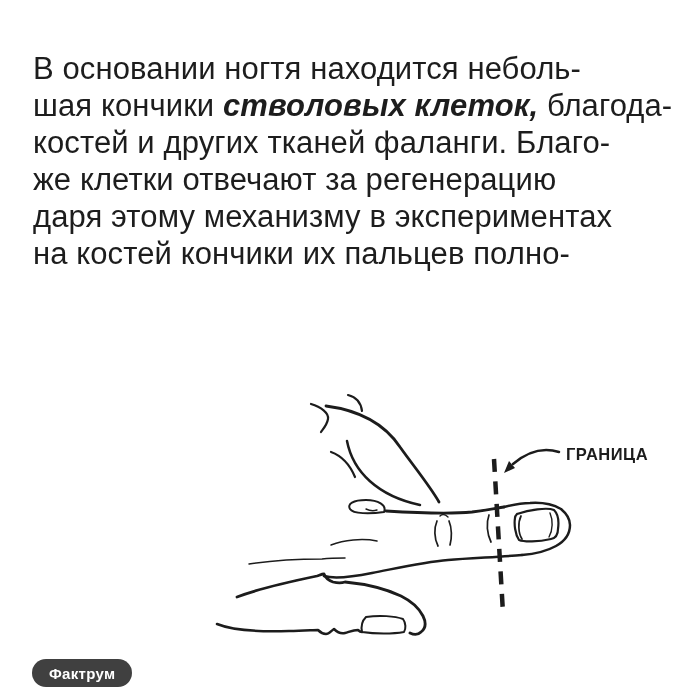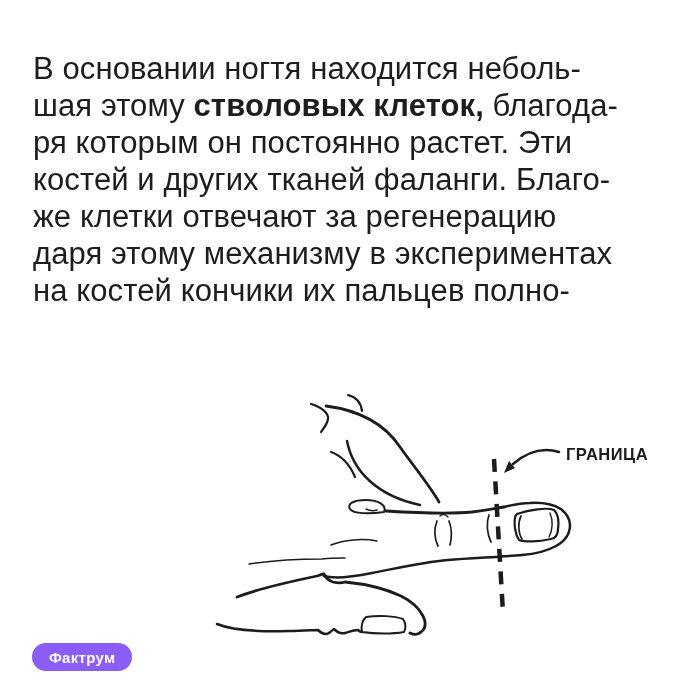--- a/index.html
+++ b/index.html
@@ -17,53 +17,52 @@
   .paragraph {
     position: absolute;
     left: 33px; top: 50px;
     width: 664px;
     font-size: 31px;
     line-height: 37px;
     color: #1d1d1d;
     letter-spacing: 0.1px;
   }
   .paragraph .line { white-space: nowrap; }
-  .paragraph .bold { font-weight: 700; }
+  .paragraph .bold { font-weight: 700; font-style: italic; }
   .illustration {
     position: absolute;
     left: 140px; top: 375px;
     width: 530px; height: 270px;
   }
   .logo-badge {
     position: absolute;
-    left: 32px; top: 643px;
+    left: 32px; top: 659px;
     height: 28px;
     padding: 0 17px;
-    background: #8b5cf6;
+    background: #404040;
     border-radius: 14px;
     display: flex;
     align-items: center;
     justify-content: center;
   }
   .logo-badge span {
     color: #ffffff;
     font-weight: 700;
     font-size: 15px;
     letter-spacing: 0.3px;
   }
 </style>
 </head>
 <body>
 
 <div class="card">
 
   <div class="paragraph">
       <div class="line"><span class="">В основании ногтя находится неболь-</span></div>
-      <div class="line"><span class="">шая этому </span><span class="bold">стволовых клеток,</span><span class=""> благода-</span></div>
-      <div class="line"><span class="">ря которым он постоянно растет. Эти</span></div>
+      <div class="line"><span class="">шая кончики </span><span class="bold">стволовых клеток,</span><span class=""> благода-</span></div>
       <div class="line"><span class="">костей и других тканей фаланги. Благо-</span></div>
       <div class="line"><span class="">же клетки отвечают за регенерацию</span></div>
       <div class="line"><span class="">даря этому механизму в экспериментах</span></div>
       <div class="line"><span class="">на костей кончики их пальцев полно-</span></div>
     </div>
 
   <svg class="illustration" viewBox="140 375 530 270" xmlns="http://www.w3.org/2000/svg">
     <g stroke="#1c1c1c" fill="none" stroke-linecap="round" stroke-linejoin="round">
 
       <g>

